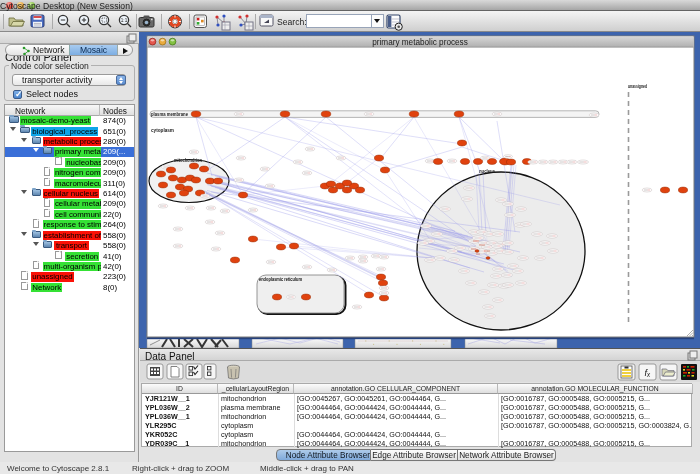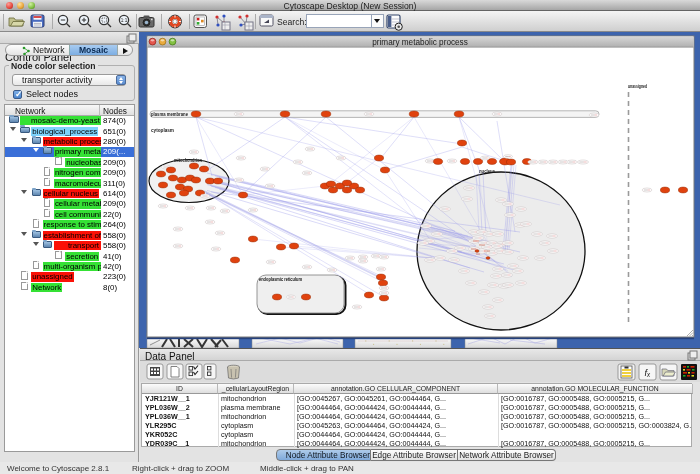--- a/index.html
+++ b/index.html
@@ -2,21 +2,21 @@
 <html><head><meta charset="utf-8"><style>
 * { margin:0; padding:0; box-sizing:border-box; }
 body { width:700px; height:474px; font-family:"Liberation Sans", sans-serif; overflow:hidden; position:relative; background:#e8e8e8; }
 .abs { position:absolute; }
 </style></head><body>
 
 <div class="abs" style="left:0;top:0;width:700px;height:11px;background:linear-gradient(#d9d9d9,#a6a6a6);border-bottom:1px solid #636363">
  <div class="abs" style="left:6px;top:2px;width:7px;height:7px;border-radius:50%;background:radial-gradient(circle at 35% 30%, #ff9d96,#e4463c 60%,#9c150c);"></div>
  <div class="abs" style="left:17px;top:2px;width:7px;height:7px;border-radius:50%;background:radial-gradient(circle at 35% 30%, #ffe2a0,#e8a43a 60%,#a06a08);"></div>
  <div class="abs" style="left:28px;top:2px;width:7px;height:7px;border-radius:50%;background:radial-gradient(circle at 35% 30%, #d2f0a2,#7fbe40 60%,#3c7410);"></div>
- <div class="abs" style="left:0;top:1px;width:700px;text-align:center;font-size:8.6px;color:#1c1c1c">Cytoscape Desktop (New Session)</div>
+ <div class="abs" style="left:0;top:1px;width:700px;text-align:left;font-size:8.6px;color:#1c1c1c">Cytoscape Desktop (New Session)</div>
 </div>
 
 <div class="abs" style="left:0;top:11px;width:700px;height:21px;background:linear-gradient(#f4f4f4,#cfcfcf);border-bottom:1px solid #8a8a8a">
 <svg width="700" height="21" style="position:absolute;left:0;top:0">
  <g stroke="#aaa" stroke-width="1">
         <line x1="3.5" y1="3" x2="3.5" y2="18"></line>
         <line x1="52.5" y1="3" x2="52.5" y2="18"></line>
         <line x1="136.5" y1="3" x2="136.5" y2="18"></line>
         <line x1="161.5" y1="3" x2="161.5" y2="18"></line>
         <line x1="189.5" y1="3" x2="189.5" y2="18"></line>
@@ -687,28 +687,28 @@
    <div class="abs" style="left:27px;top:0;height:11.5px;font-size:8.6px;line-height:11px;color:#111">Network</div>
    <svg width="9" height="10" style="position:absolute;left:16px;top:0.5px">
         <circle cx="2" cy="2" r="1.3" fill="#2a9a2a"></circle>
         <circle cx="6.5" cy="5" r="1.3" fill="#2a9a2a"></circle>
         <circle cx="2.5" cy="8" r="1.3" fill="#2a9a2a"></circle>
         <g stroke="#2a9a2a" stroke-width="0.8">
           <line x1="2" y1="2" x2="6.5" y2="5"></line>
           <line x1="6.5" y1="5" x2="2.5" y2="8"></line>
         </g>
       </svg>
-   <div class="abs" style="left:63px;top:0;width:48px;height:11.5px;background:linear-gradient(#a8cbf0,#74a8e0);border-left:1px solid #8aa;font-size:8.6px;font-weight:bold;text-align:center;line-height:11px;color:#0a2a52">Mosaic</div>
+   <div class="abs" style="left:63px;top:0;width:48px;height:11.5px;background:linear-gradient(#a8cbf0,#74a8e0);border-left:1px solid #8aa;font-size:8.6px;font-weight:normal;text-align:center;line-height:11px;color:#0a2a52">Mosaic</div>
    <div class="abs" style="left:111px;top:0;width:17px;height:11.5px;border-left:1px solid #9aa;">
         <span style="position:absolute;left:5px;top:2.5px;width:0;height:0;border-top:3.4px solid transparent;border-bottom:3.4px solid transparent;border-left:5px solid #111"></span>
       </div>
  </div>
 
  <div class="abs" style="left:4px;top:33px;width:131px;height:36px;border:1px solid #b0b0b0;border-radius:3px">
-   <span style="position:absolute;left:4px;top:-5px;background:#e3e3e3;padding:0 2px;font-size:8.6px;font-weight:bold;color:#222">Node color selection</span>
+   <span style="position:absolute;left:4px;top:-5px;background:#e3e3e3;padding:0 2px;font-size:8.6px;font-weight:normal;color:#222">Node color selection</span>
    <div class="abs" style="left:7px;top:8px;width:114px;height:11.5px;background:linear-gradient(#ffffff,#e8e8e8);border:1px solid #9a9a9a;border-radius:3px;font-size:8.6px;line-height:11px;color:#111;padding-left:9px">transporter activity</div>
    <div class="abs" style="left:111px;top:8.5px;width:9.5px;height:10.5px;background:linear-gradient(#8ab4e8,#5a8cd0);border:1px solid #4a6a9a;border-radius:2px">
      <span style="position:absolute;left:1.6px;top:1px;width:0;height:0;border-left:2.6px solid transparent;border-right:2.6px solid transparent;border-bottom:3px solid #fff"></span>
      <span style="position:absolute;left:1.6px;top:5.5px;width:0;height:0;border-left:2.6px solid transparent;border-right:2.6px solid transparent;border-top:3px solid #fff"></span>
    </div>
    <div class="abs" style="left:8px;top:24px;width:8.5px;height:8.5px;background:linear-gradient(#7fb0e8,#4a84cc);border:1px solid #3a5a8a;border-radius:2px">
         <span style="position:absolute;left:1px;top:-2.5px;color:#fff;font-size:9px;font-weight:bold">✓</span>
       </div>
    <span style="position:absolute;left:21px;top:23px;font-size:9px;color:#111">Select nodes</span>
  </div>
@@ -716,28 +716,28 @@
  <div class="abs" style="left:4px;top:72px;width:131px;height:348px;background:#fff;border:1px solid #9a9a9a;overflow:hidden">
    <div class="abs" style="left:0;top:0;width:131px;height:10.5px;background:linear-gradient(#f8f8f8,#e0e0e0);border-bottom:1px solid #aaa;font-size:8.3px;color:#111">
      <span style="position:absolute;left:10px;top:1px">Network</span>
      <span style="position:absolute;left:98px;top:1px">Nodes</span>
      <span style="position:absolute;left:94px;top:0;width:1px;height:10.5px;background:#bbb"></span>
    </div>
    <div class="abs" style="left:-5px;top:-104.5px;width:136px;height:400px">
    <div style="position:absolute;left:0;top:115.2px;width:135px;height:10.4px;font-size:7.9px;line-height:10px;white-space:nowrap">
           <span style="position:absolute;left:9.0px;top:0.4px;width:9.5px;height:6.8px;background:linear-gradient(#9ec0e0,#5e86b0);border:0.5px solid #3a5a80;border-radius:1px"></span>
           <span style="position:absolute;left:9.0px;top:-0.8px;width:4.5px;height:2px;background:#7da3c8;border-radius:1px 1px 0 0"></span>
-          <span style="position:absolute;left:20.0px;top:0.4px;background:#35e135;color:#000;padding:0 11px;max-width:81.0px;overflow:hidden;display:inline-block;height:9.2px">mosaic-demo-yeast</span>
+          <span style="position:absolute;left:20.0px;top:0.4px;background:#35e135;color:#000;padding:0 1px;max-width:81.0px;overflow:hidden;display:inline-block;height:9.2px">mosaic-demo-yeast</span>
           <span style="position:absolute;left:103px;top:0.4px;color:#000">874(0)</span>
         </div>
         <div style="position:absolute;left:0;top:125.62px;width:135px;height:10.4px;font-size:7.9px;line-height:10px;white-space:nowrap">
           <span style="position:absolute;left:10.100000000000001px;top:1.2px;width:0;height:0;border-left:3.6px solid transparent;border-right:3.6px solid transparent;border-top:4.6px solid #555"></span>
           <span style="position:absolute;left:20.3px;top:0.4px;width:9.5px;height:6.8px;background:linear-gradient(#9ec0e0,#5e86b0);border:0.5px solid #3a5a80;border-radius:1px"></span>
           <span style="position:absolute;left:20.3px;top:-0.8px;width:4.5px;height:2px;background:#7da3c8;border-radius:1px 1px 0 0"></span>
-          <span style="position:absolute;left:31.3px;top:0.4px;background:#7dd3fc;color:#000;padding:0 1px;max-width:69.7px;overflow:hidden;display:inline-block;height:9.2px">biological_process</span>
+          <span style="position:absolute;left:31.3px;top:0.4px;background:#0ea5e9;color:#000;padding:0 1px;max-width:69.7px;overflow:hidden;display:inline-block;height:9.2px">biological_process</span>
           <span style="position:absolute;left:103px;top:0.4px;color:#000">651(0)</span>
         </div>
         <div style="position:absolute;left:0;top:136.04px;width:135px;height:10.4px;font-size:7.9px;line-height:10px;white-space:nowrap">
           <span style="position:absolute;left:21.400000000000002px;top:1.2px;width:0;height:0;border-left:3.6px solid transparent;border-right:3.6px solid transparent;border-top:4.6px solid #555"></span>
           <span style="position:absolute;left:31.6px;top:0.4px;width:9.5px;height:6.8px;background:linear-gradient(#9ec0e0,#5e86b0);border:0.5px solid #3a5a80;border-radius:1px"></span>
           <span style="position:absolute;left:31.6px;top:-0.8px;width:4.5px;height:2px;background:#7da3c8;border-radius:1px 1px 0 0"></span>
           <span style="position:absolute;left:42.6px;top:0.4px;background:#fb1107;color:#000;padding:0 1px;max-width:58.4px;overflow:hidden;display:inline-block;height:9.2px">metabolic process</span>
           <span style="position:absolute;left:103px;top:0.4px;color:#000">280(0)</span>
         </div>
         <div style="position:absolute;left:0;top:146.45999999999998px;width:135px;height:10.4px;background:#3a6fd8;font-size:7.9px;line-height:10px;white-space:nowrap">
@@ -794,21 +794,21 @@
           <span style="position:absolute;left:21.400000000000002px;top:1.2px;width:0;height:0;border-left:3.6px solid transparent;border-right:3.6px solid transparent;border-top:4.6px solid #555"></span>
           <span style="position:absolute;left:31.6px;top:0.4px;width:9.5px;height:6.8px;background:linear-gradient(#9ec0e0,#5e86b0);border:0.5px solid #3a5a80;border-radius:1px"></span>
           <span style="position:absolute;left:31.6px;top:-0.8px;width:4.5px;height:2px;background:#7da3c8;border-radius:1px 1px 0 0"></span>
           <span style="position:absolute;left:42.6px;top:0.4px;background:#fb1107;color:#000;padding:0 1px;max-width:58.4px;overflow:hidden;display:inline-block;height:9.2px">establishment of lo</span>
           <span style="position:absolute;left:103px;top:0.4px;color:#000">558(0)</span>
         </div>
         <div style="position:absolute;left:0;top:240.23999999999987px;width:135px;height:10.4px;font-size:7.9px;line-height:10px;white-space:nowrap">
           <span style="position:absolute;left:32.7px;top:1.2px;width:0;height:0;border-left:3.6px solid transparent;border-right:3.6px solid transparent;border-top:4.6px solid #555"></span>
           <span style="position:absolute;left:42.900000000000006px;top:0.4px;width:9.5px;height:6.8px;background:linear-gradient(#9ec0e0,#5e86b0);border:0.5px solid #3a5a80;border-radius:1px"></span>
           <span style="position:absolute;left:42.900000000000006px;top:-0.8px;width:4.5px;height:2px;background:#7da3c8;border-radius:1px 1px 0 0"></span>
-          <span style="position:absolute;left:53.900000000000006px;top:0.4px;background:#fb1107;color:#000;padding:0 14px;max-width:47.099999999999994px;overflow:hidden;display:inline-block;height:9.2px">transport</span>
+          <span style="position:absolute;left:53.900000000000006px;top:0.4px;background:#fb1107;color:#000;padding:0 2px;max-width:47.099999999999994px;overflow:hidden;display:inline-block;height:9.2px">transport</span>
           <span style="position:absolute;left:103px;top:0.4px;color:#000">558(0)</span>
         </div>
         <div style="position:absolute;left:0;top:250.65999999999985px;width:135px;height:10.4px;font-size:7.9px;line-height:10px;white-space:nowrap">
           <span style="position:absolute;left:55.2px;top:-0.6px;width:6.5px;height:8.4px;background:#fff;border:0.6px solid #999;"></span>
           <span style="position:absolute;left:59.400000000000006px;top:-0.6px;width:0;height:0;border-top:2.6px solid #ccc;border-left:2.6px solid #fff;"></span>
           <span style="position:absolute;left:65.2px;top:0.4px;background:#35e135;color:#000;padding:0 1px;max-width:35.8px;overflow:hidden;display:inline-block;height:9.2px">secretion</span>
           <span style="position:absolute;left:103px;top:0.4px;color:#000">41(0)</span>
         </div>
         <div style="position:absolute;left:0;top:261.07999999999987px;width:135px;height:10.4px;font-size:7.9px;line-height:10px;white-space:nowrap">
           <span style="position:absolute;left:32.6px;top:-0.6px;width:6.5px;height:8.4px;background:#fff;border:0.6px solid #999;"></span>
@@ -938,21 +938,20 @@
         </div>
         <div class="trow" style="top:18px">
 <span class="c1"><b>YPL036W__1</b></span>
           <span class="c2">mitochondrion</span>
           <span class="c3">[GO:0044464, GO:0044424, GO:0044444, G...</span>
           <span class="c4">[GO:0016787, GO:0005488, GO:0005215, G...</span>
         </div>
         <div class="trow" style="top:27px">
 <span class="c1"><b>YLR295C</b></span>
           <span class="c2">cytoplasm</span>
-          <span class="c3">[GO:0045263, GO:0044464, GO:0044424, G...</span>
           <span class="c4">[GO:0016787, GO:0005488, GO:0005215, GO:0003824, G...</span>
         </div>
         <div class="trow" style="top:36px">
 <span class="c1"><b>YKR052C</b></span>
           <span class="c2">cytoplasm</span>
           <span class="c3">[GO:0044464, GO:0044424, GO:0044444, G...</span>
         </div>
         <div class="trow" style="top:45px">
 <span class="c1"><b>YDR039C__1</b></span>
           <span class="c2">mitochondrion</span>

